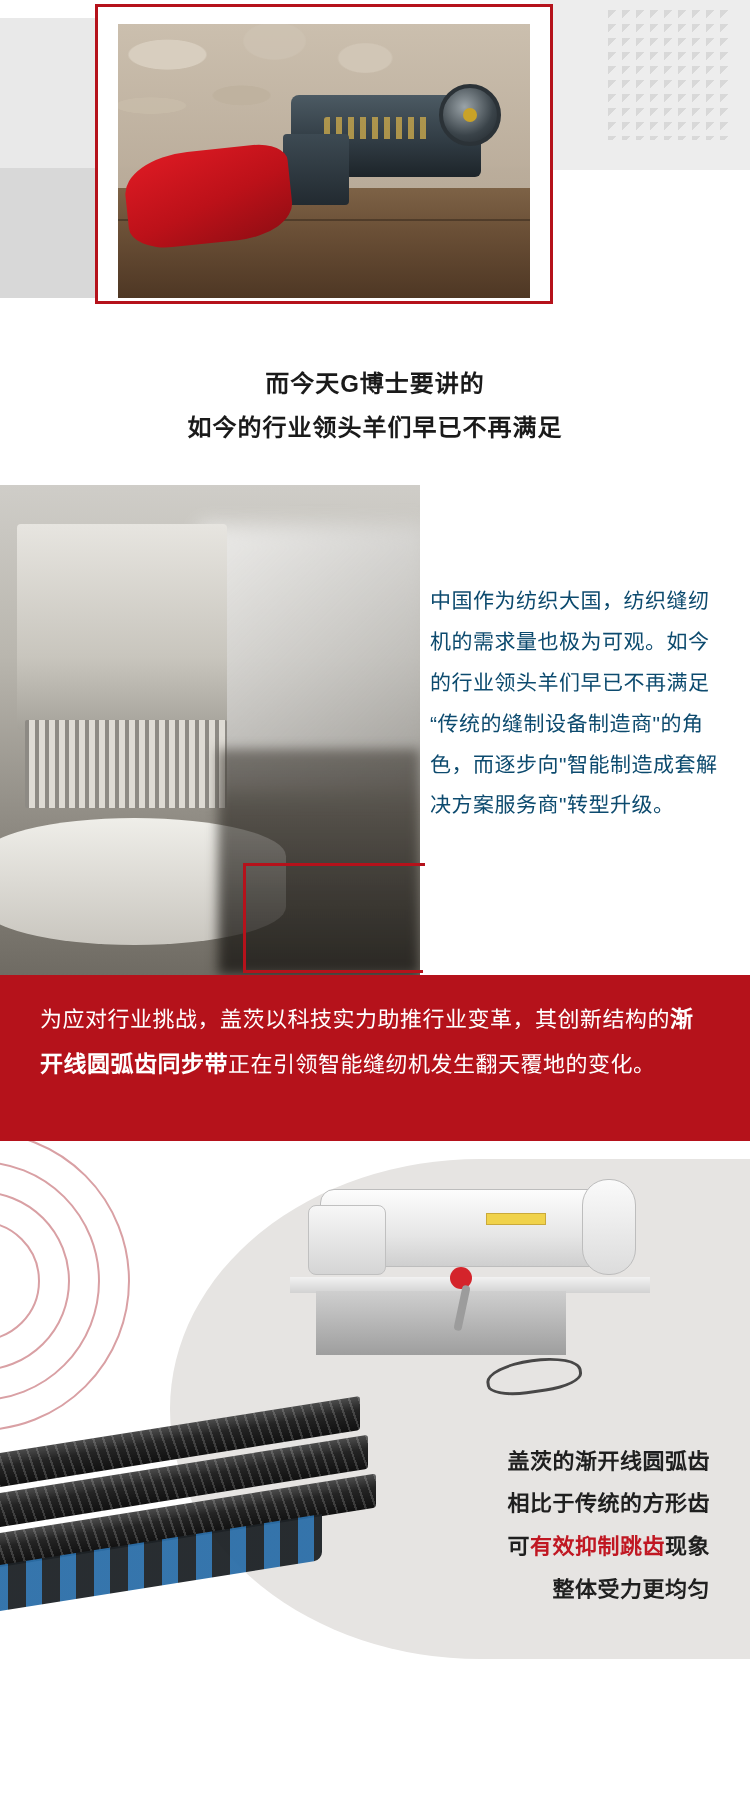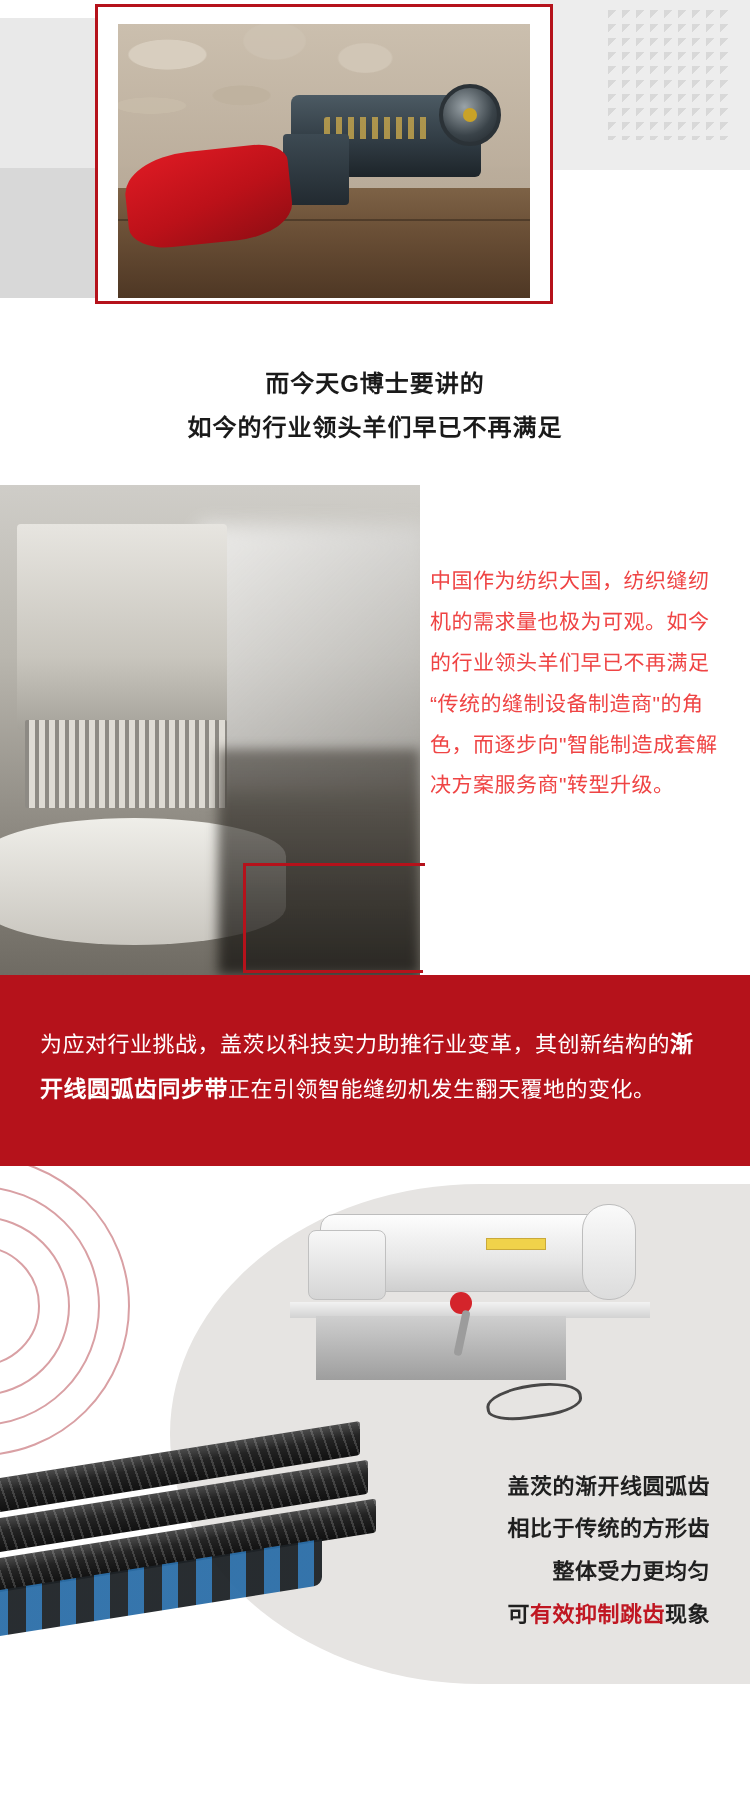--- a/index.html
+++ b/index.html
@@ -199,23 +199,23 @@
     border-radius: 50% / 30%;
   }
   .emb-dark {
     position:absolute; right:0; bottom:0;
     width:48%; height:46%;
     background: linear-gradient(180deg, rgba(60,55,48,.55), rgba(30,28,24,.85));
     filter: blur(6px);
   }
   .band-text {
     position: absolute;
-    left: 430px; top: 76px;
+    left: 430px; top: 96px;
     width: 300px;
-    color: #ef4444;
+    color: #0c4a6e;
     font-size: 21px;
     line-height: 1.95;
     letter-spacing: .5px;
   }
   .corner-line {
     position: absolute;
     left: 243px; top: 378px;
     width: 180px; height: 110px;
     border-left: 3px solid #b5121b;
     border-bottom: 3px solid #b5121b;
@@ -224,21 +224,21 @@
     position: absolute;
     left: 243px; top: 378px;
     width: 182px; height: 3px;
     background: #b5121b;
   }
 
   
   .red-band {
     position: relative;
     width: 750px;
-    padding: 47px 40px 54px 40px;
+    padding: 22px 40px 54px 40px;
     background: #b5121b;
     color: #ffffff;
   }
   .red-band p {
     font-size: 22px;
     line-height: 1.95;
     letter-spacing: .5px;
   }
   .red-band .bold {
     font-weight: 700;
@@ -463,18 +463,18 @@
     <div class="belt">
       <div class="belt-strip s1"></div>
       <div class="belt-strip s2"></div>
       <div class="belt-strip s3"></div>
       <div class="belt-teeth"></div>
     </div>
 
     <div class="closing">
       <div>盖茨的渐开线圆弧齿</div>
       <div>相比于传统的方形齿</div>
+      <div><span>可</span><span class="hl">有效抑制跳齿</span><span>现象</span></div>
       <div>整体受力更均匀</div>
-      <div><span>可</span><span class="hl">有效抑制跳齿</span><span>现象</span></div>
     </div>
   </section>
 
 </div>
 
 </body></html>

